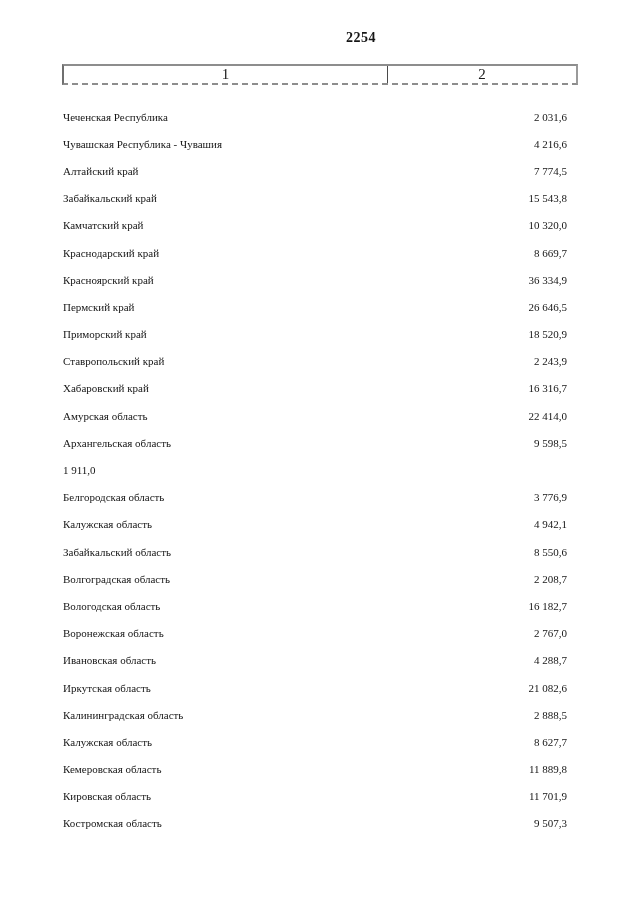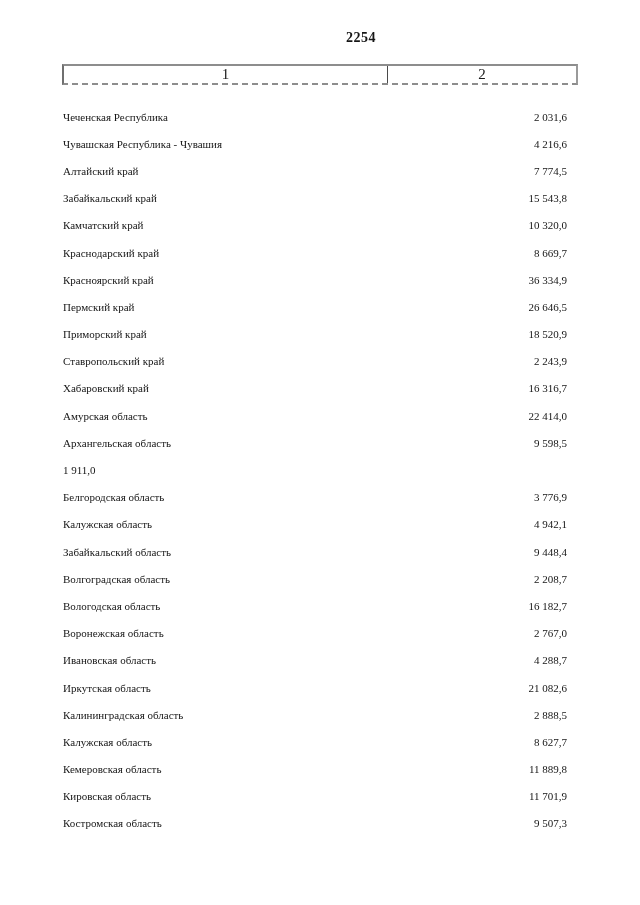--- a/index.html
+++ b/index.html
@@ -158,21 +158,21 @@
     <span class="value">3 776,9</span>
   </div>
 
   <div class="row">
     <span class="name">Калужская область</span>
     <span class="value">4 942,1</span>
   </div>
 
   <div class="row">
     <span class="name">Забайкальский область</span>
-    <span class="value">9 448,4</span>
+    <span class="value">8 550,6</span>
   </div>
 
   <div class="row">
     <span class="name">Волгоградская область</span>
     <span class="value">2 208,7</span>
   </div>
 
   <div class="row">
     <span class="name">Вологодская область</span>
     <span class="value">16 182,7</span>

